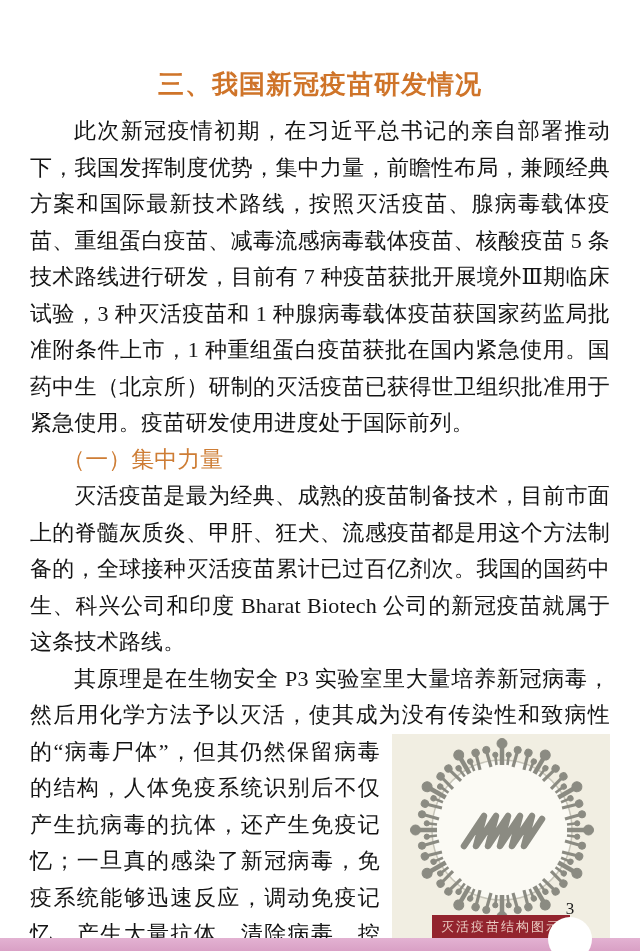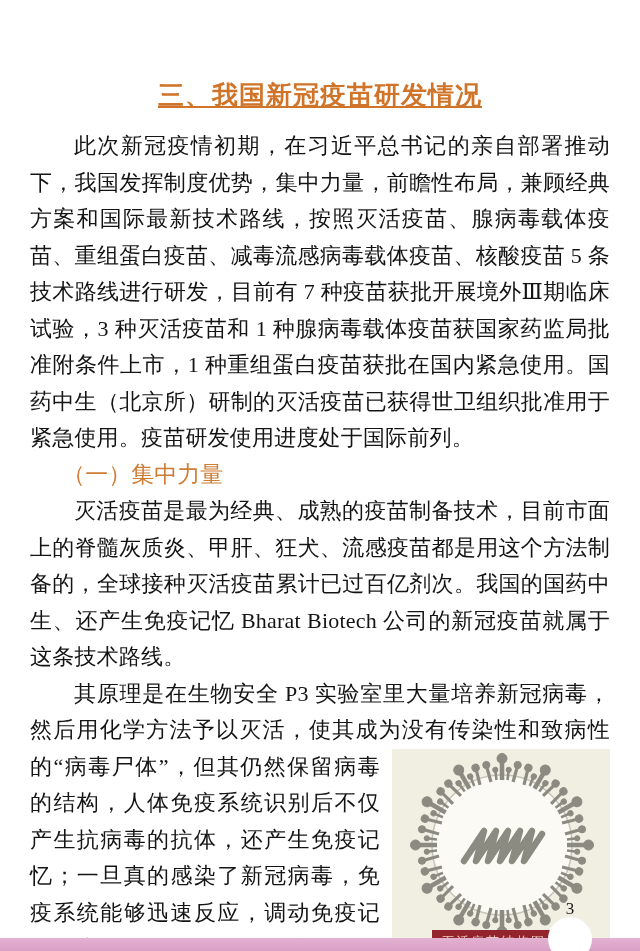--- a/index.html
+++ b/index.html
@@ -12,29 +12,28 @@
     font-family:"Liberation Serif","DejaVu Serif",serif;
     color:#141414;
   }
   .content{
     position:absolute;
     top:0;left:0;right:0;
     padding:62px 30px 0 30px;
     box-sizing:border-box;
   }
   .title{
-    margin:12px;
+    margin:1px;
     font-size:26px;
     line-height:42px;
     font-weight:700;
     text-align:center;
     color:#cf7429;
     letter-spacing:1px;
     font-family:"Liberation Sans","DejaVu Sans",sans-serif;
-    text-decoration:underline;
   }
   p.body{
     margin:0;
     font-size:22px;
     line-height:36.5px;
     text-align:justify;
     text-indent:2em;
     letter-spacing:0.2px;
   }
   p.first{margin-top:8px;}
@@ -104,21 +103,21 @@
 
 <div class="page">
   <div class="content">
 
     <h1 class="title">三、我国新冠疫苗研发情况</h1>
 
     <p class="body first">此次新冠疫情初期，在习近平总书记的亲自部署推动下，我国发挥制度优势，集中力量，前瞻性布局，兼顾经典方案和国际最新技术路线，按照灭活疫苗、腺病毒载体疫苗、重组蛋白疫苗、减毒流感病毒载体疫苗、核酸疫苗 5 条技术路线进行研发，目前有 7 种疫苗获批开展境外Ⅲ期临床试验，3 种灭活疫苗和 1 种腺病毒载体疫苗获国家药监局批准附条件上市，1 种重组蛋白疫苗获批在国内紧急使用。国药中生（北京所）研制的灭活疫苗已获得世卫组织批准用于紧急使用。疫苗研发使用进度处于国际前列。</p>
 
     <h2 class="sub-heading">（一）集中力量</h2>
 
-    <p class="body">灭活疫苗是最为经典、成熟的疫苗制备技术，目前市面上的脊髓灰质炎、甲肝、狂犬、流感疫苗都是用这个方法制备的，全球接种灭活疫苗累计已过百亿剂次。我国的国药中生、还产生免疫记忆 Bharat Biotech 公司的新冠疫苗就属于这条技术路线。</p>
+    <p class="body">灭活疫苗是最为经典、成熟的疫苗制备技术，目前市面上的脊髓灰质炎、甲肝、狂犬、流感疫苗都是用这个方法制备的，全球接种灭活疫苗累计已过百亿剂次。我国的国药中生、科兴公司和印度 Bharat Biotech 公司的新冠疫苗就属于这条技术路线。</p>
 
     <div class="p3-wrap">
       <div class="float-spacer"></div>
 
       <figure class="virus-figure">
         <svg width="218" height="212" viewBox="0 0 218 212">
           <defs>
             <g id="spike" stroke="#8b8b82" fill="#8b8b82">
               <line x1="110" y1="31" x2="110" y2="12" stroke-width="4.5"></line>
               <circle cx="110" cy="9.5" r="5"></circle>

